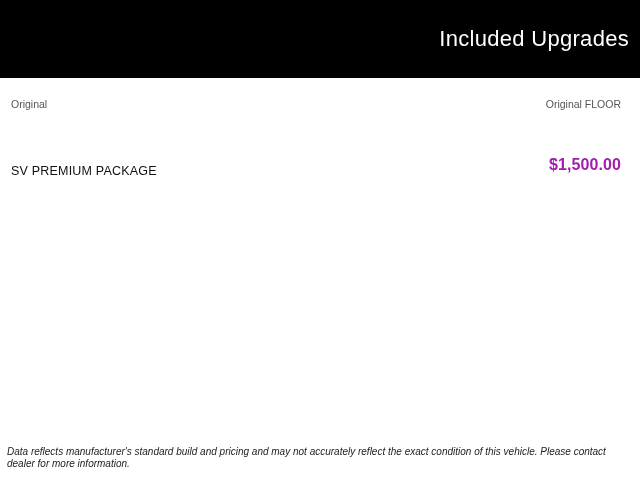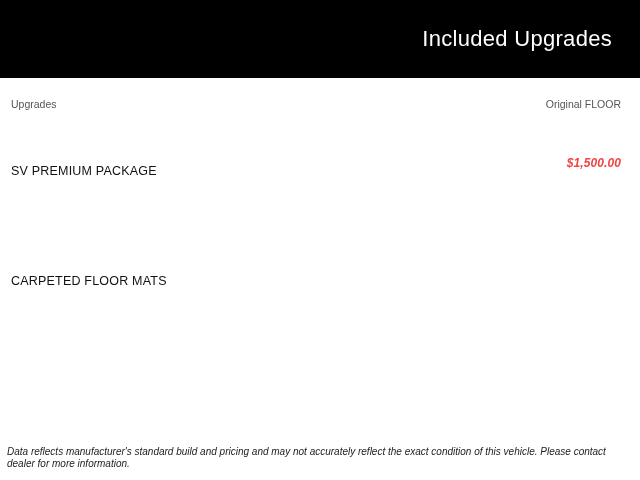--- a/index.html
+++ b/index.html
@@ -23,21 +23,21 @@
     position: absolute;
     left: 0;
     top: 0;
     width: 640px;
     height: 78px;
     background: #000000;
     display: flex;
     align-items: center;
     justify-content: flex-end;
     box-sizing: border-box;
-    padding-right: 28px;
+    padding-right: 11px;
   }
   .header-title {
     color: #ffffff;
     font-size: 22px;
     font-weight: 400;
     letter-spacing: 0.3px;
     line-height: 1;
   }
   .sheet {
     position: absolute;
@@ -78,25 +78,24 @@
     top: 36px;
     font-size: 12.5px;
     color: #111111;
     letter-spacing: 0.2px;
     font-weight: 400;
   }
   .row-price {
     position: absolute;
     right: 19px;
     top: 28px;
-    font-size: 12px;
-    color: #ef4444;
+    font-size: 16px;
+    color: #a21caf;
     font-weight: bold;
     letter-spacing: 0.1px;
-    font-style: italic;
   }
   .disclaimer {
     position: absolute;
     left: 7px;
     right: 19px;
     top: 368px;
     font-size: 10px;
     font-style: italic;
     color: #222222;
     line-height: 1.2;
@@ -106,33 +105,32 @@
 <body>
 
 <div class="page">
 
   <div class="header">
     <div class="header-title">Included Upgrades</div>
   </div>
 
   <div class="sheet">
 
-    <div class="col-head left">Upgrades</div>
+    <div class="col-head left">Original</div>
     <div class="col-head right">Original FLOOR</div>
 
     <div class="rows">
 
       <div class="row">
         <div class="row-name">SV PREMIUM PACKAGE</div>
         <div class="row-price">$1,500.00</div>
       </div>
 
 
       <div class="row">
-        <div class="row-name">CARPETED FLOOR MATS</div>
       </div>
 
     </div>
 
     <div class="disclaimer">Data reflects manufacturer's standard build and pricing and may not accurately reflect the exact condition of this vehicle. Please contact dealer for more information.</div>
 
   </div>
 
 </div>
 

